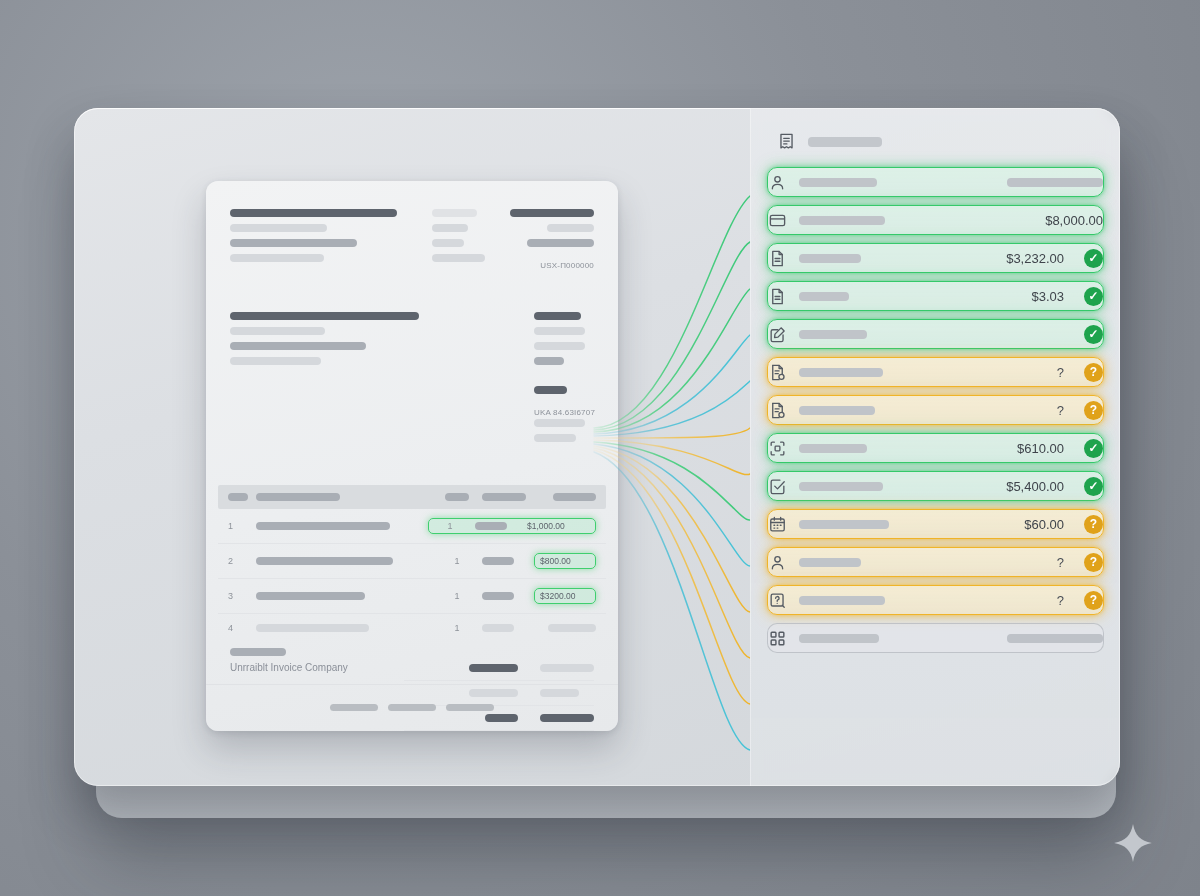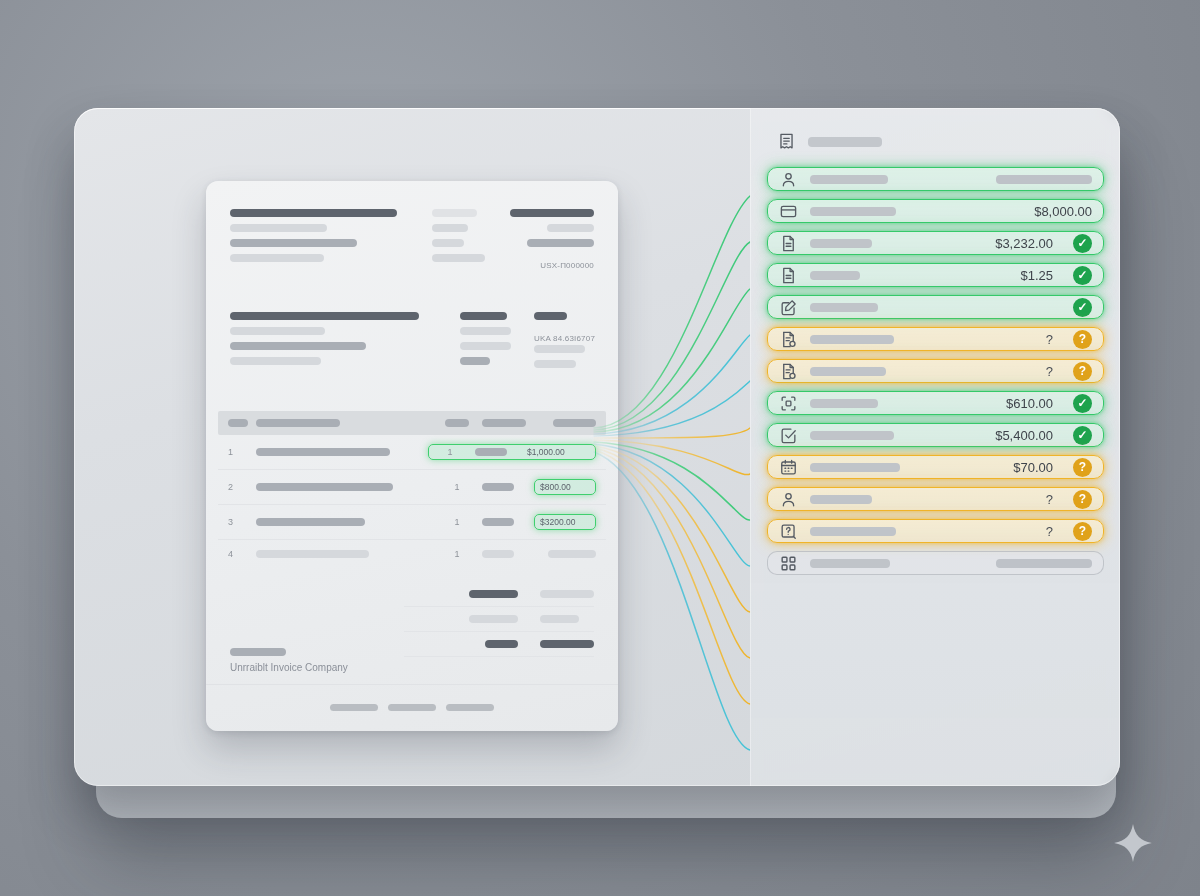--- a/index.html
+++ b/index.html
@@ -63,21 +63,21 @@
   .inv-head { display: flex; justify-content: space-between; }
   .inv-head .col-l { width: 46%; }
   .inv-head .col-r { display:flex; gap: 16px; }
   .inv-head .col-r .sub { width: 62px; }
   .inv-head .col-r .num { width: 84px; text-align: right; }
   .stack > * { margin-bottom: 7px; }
   .tiny-text { font-size: 8px; color: #8d929a; letter-spacing: .2px; white-space: nowrap; text-align: right; }
 
   .inv-mid { display:flex; justify-content: space-between; margin-top: 40px; }
   .inv-mid .col-l { width: 52%; }
-  .inv-mid .col-r { display:flex; gap: 14px; }
+  .inv-mid .col-r { display:flex; gap: 14px; flex-direction: column; }
   .inv-mid .col-r .c { width: 60px; }
 
   
   .inv-table { margin-top: 36px; }
   .thead {
     display: flex; align-items: center; gap: 8px;
     background: #d9dcdf; border-radius: 2px;
     padding: 8px 10px; margin: 0 -12px;
   }
   .c-no { width: 20px; flex: none; }
@@ -120,21 +120,21 @@
 
   
   .connectors { position:absolute; left:0; top:0; width:1046px; height:678px; pointer-events:none; }
 
   
   .list-header { display:flex; align-items:center; gap: 12px; padding: 2px 10px 0 10px; margin-bottom: 16px; }
   .list-header .bar { width: 74px; height: 10px; background:#c3c7cc; }
 
   .row {
     display:flex; align-items:center; gap: 12px;
-    height: 24px; padding: 0 11px;
+    height: 30px; padding: 0 0;
     border-radius: 10px; margin-bottom: 8px;
     position: relative;
   }
   .row .label-bar { height: 9px; border-radius: 4px; background: #c0c4c9; }
   .row .value { margin-left:auto; font-size: 13px; color:#3f444b; white-space:nowrap; }
   .row .q { margin-left:auto; font-size: 13px; color:#4a4f57; }
   .row .tail-bar { margin-left:auto; width: 96px; height: 9px; border-radius:4px; background:#bec2c8; }
 
   .row.green {
     border: 1.4px solid #35c96a;
@@ -420,21 +420,21 @@
 
     <div class="row green">
       <span class="ricon">
         <svg viewBox="0 0 24 24" fill="none" stroke="currentColor" stroke-width="1.7" stroke-linecap="round" stroke-linejoin="round">
             <path d="M6 3h8l4 4v14H6z"></path>
             <path d="M14 3v4h4"></path>
             <path d="M9 12h6M9 15.5h6"></path>
           </svg>
       </span>
       <span class="label-bar" style="width:50px"></span>
-      <span class="value">$1.25</span>
+      <span class="value">$3.03</span>
       <span class="badge ok">✓</span>
     </div>
 
     <div class="row green">
       <span class="ricon">
         <svg viewBox="0 0 24 24" fill="none" stroke="currentColor" stroke-width="1.7" stroke-linecap="round" stroke-linejoin="round">
             <path d="M19 12.5V19a2 2 0 0 1-2 2H6a2 2 0 0 1-2-2V8a2 2 0 0 1 2-2h6.5"></path>
             <path d="M16.5 3.6 20.4 7.5 12.6 15.3l-4.3.5.5-4.3z"></path>
           </svg>
       </span>
@@ -499,21 +499,21 @@
 
     <div class="row amber">
       <span class="ricon">
         <svg viewBox="0 0 24 24" fill="none" stroke="currentColor" stroke-width="1.7" stroke-linecap="round" stroke-linejoin="round">
             <rect x="3.5" y="5" width="17" height="15" rx="2"></rect>
             <path d="M3.5 9.5h17M8 3v3.5M16 3v3.5"></path>
             <path d="M7.5 13h1M11.5 13h1M15.5 13h1M7.5 16.5h1M11.5 16.5h1"></path>
           </svg>
       </span>
       <span class="label-bar" style="width:90px"></span>
-      <span class="value">$70.00</span>
+      <span class="value">$60.00</span>
       <span class="badge warn">?</span>
     </div>
 
     <div class="row amber">
       <span class="ricon">
         <svg viewBox="0 0 24 24" fill="none" stroke="currentColor" stroke-width="1.7" stroke-linecap="round">
             <circle cx="12" cy="8" r="3.4"></circle>
             <path d="M5.5 20c0-3.6 2.9-5.6 6.5-5.6s6.5 2 6.5 5.6"></path>
           </svg>
       </span>

